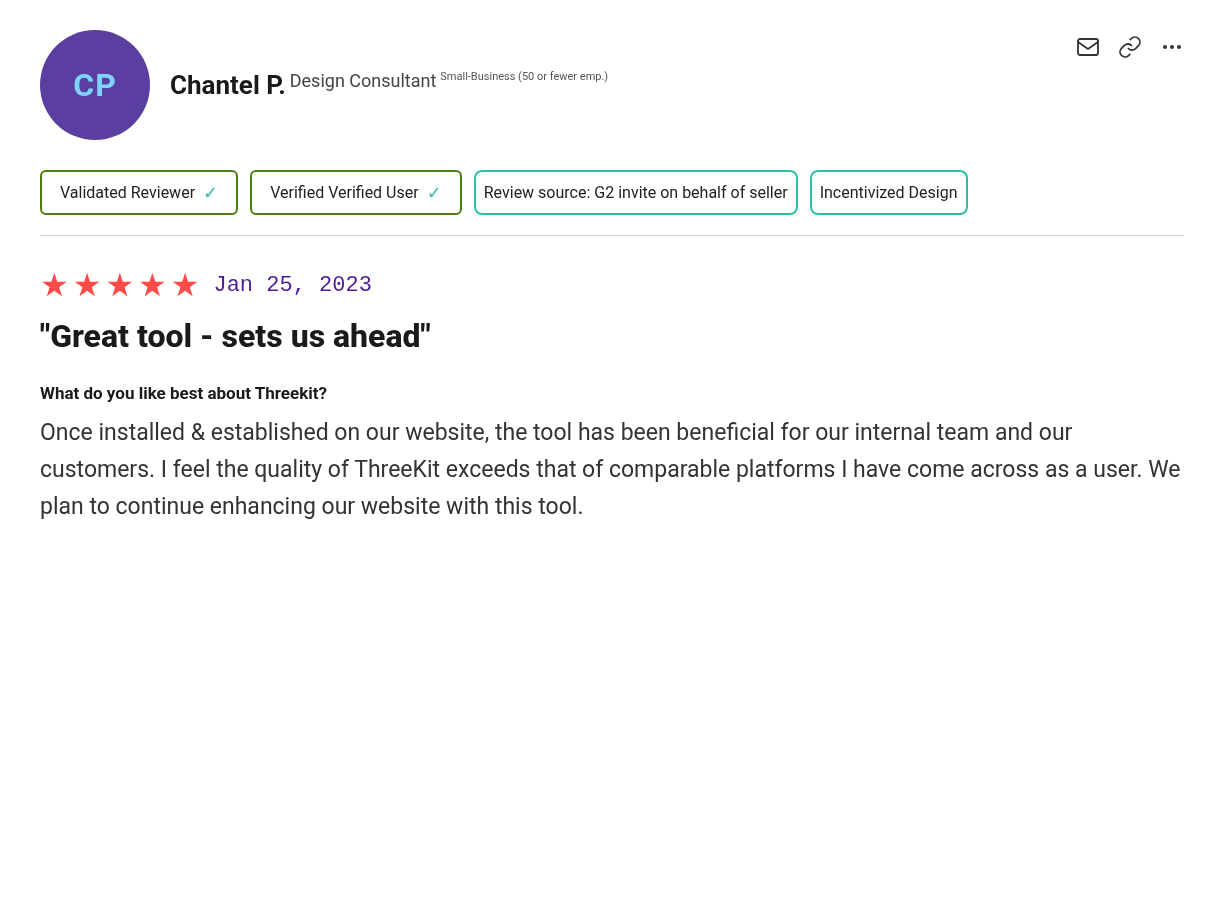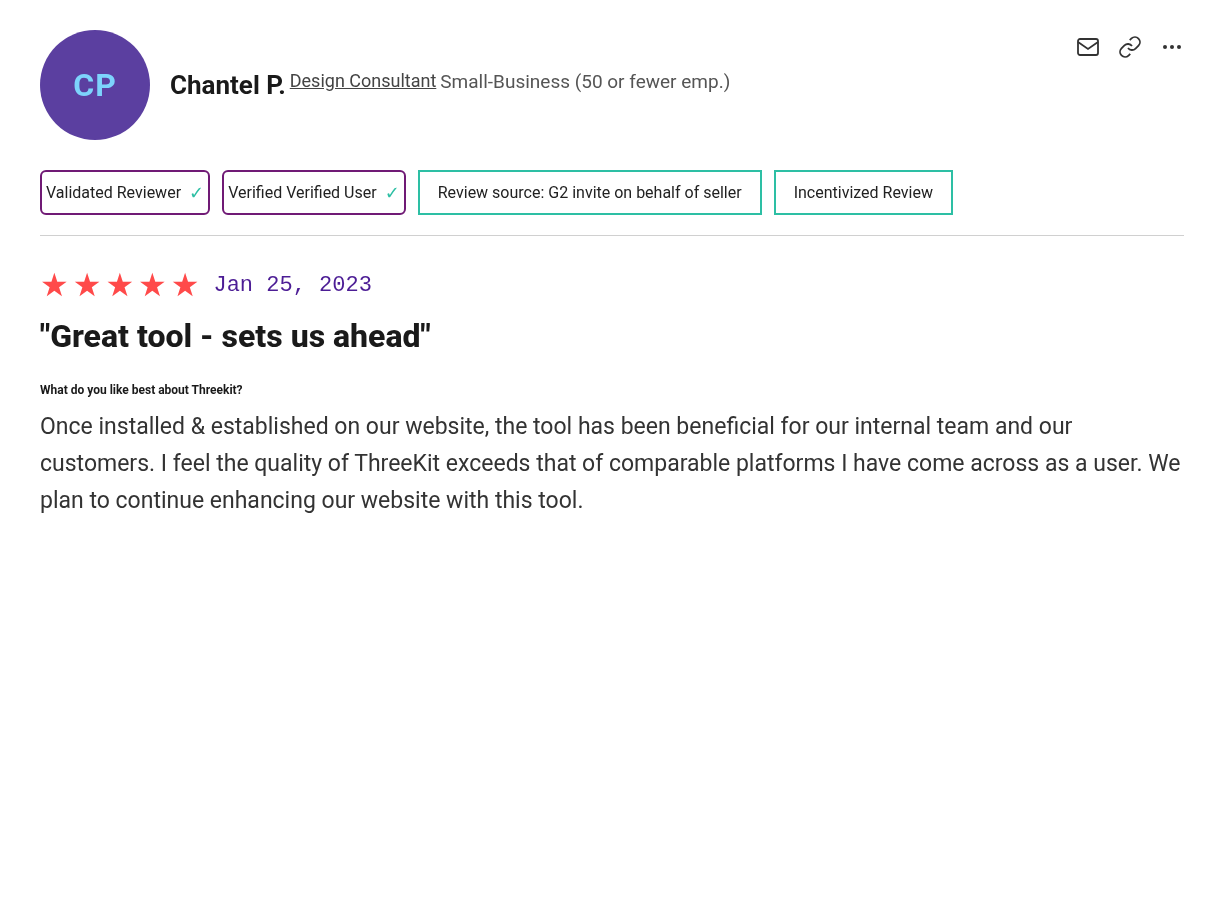--- a/index.html
+++ b/index.html
@@ -56,25 +56,24 @@
 
     .user-name {
       font-size: 26px;
       font-weight: 700;
       color: #1a1a1a;
     }
 
     .user-title {
       font-size: 18px;
       color: #444;
-      text-decoration: underline;
     }
 
     .user-company {
-      font-size: 19px;
+      font-size: 11px;
       color: #555;
     }
 
     .header-actions {
       display: flex;
       align-items: center;
       gap: 18px;
       padding-top: 5px;
     }
 
@@ -95,40 +94,40 @@
       display: flex;
       flex-wrap: wrap;
       gap: 12px;
       margin-bottom: 20px;
     }
 
     .badge {
       display: flex;
       align-items: center;
       gap: 8px;
-      padding: 10px 4px;
-      border: 2px solid #701a75;
+      padding: 10px 18px;
+      border: 2px solid #4d7c0f;
       border-radius: 6px;
       font-size: 16px;
       color: #222;
       background: white;
     }
 
     .badge-check {
       color: #2dbfa4;
       font-size: 18px;
     }
 
     .badge-plain {
       display: flex;
       align-items: center;
       gap: 8px;
-      padding: 10px 18px;
+      padding: 10px 8px;
       border: 2px solid #2dbfa4;
-      border-radius: 0;
+      border-radius: 8px;
       font-size: 16px;
       color: #222;
       background: white;
     }
 
     .divider {
       border: none;
       border-top: 1px solid #d0d0d0;
       margin: 20px 0 28px 0;
     }
@@ -163,21 +162,21 @@
 
     .review-title {
       font-size: 32px;
       font-weight: 800;
       color: #1a1a1a;
       margin-bottom: 28px;
       line-height: 1.2;
     }
 
     .review-question {
-      font-size: 12px;
+      font-size: 17px;
       font-weight: 700;
       color: #1a1a1a;
       margin-bottom: 12px;
     }
 
     .review-body {
       font-size: 23px;
       color: #333;
       line-height: 1.6;
     }
@@ -225,21 +224,21 @@
     <span class="badge-check">✓</span>
   </div>
   <div class="badge">
     <span>Verified Verified User</span>
     <span class="badge-check">✓</span>
   </div>
   <div class="badge-plain">
     <span>Review source: G2 invite on behalf of seller</span>
   </div>
   <div class="badge-plain">
-    <span>Incentivized Review</span>
+    <span>Incentivized Design</span>
   </div>
 </div>
 
 <hr class="divider">
 
 <div class="review-section">
   <div class="stars-date">
     <div class="stars">
       <span class="star">★</span>
       <span class="star">★</span>

